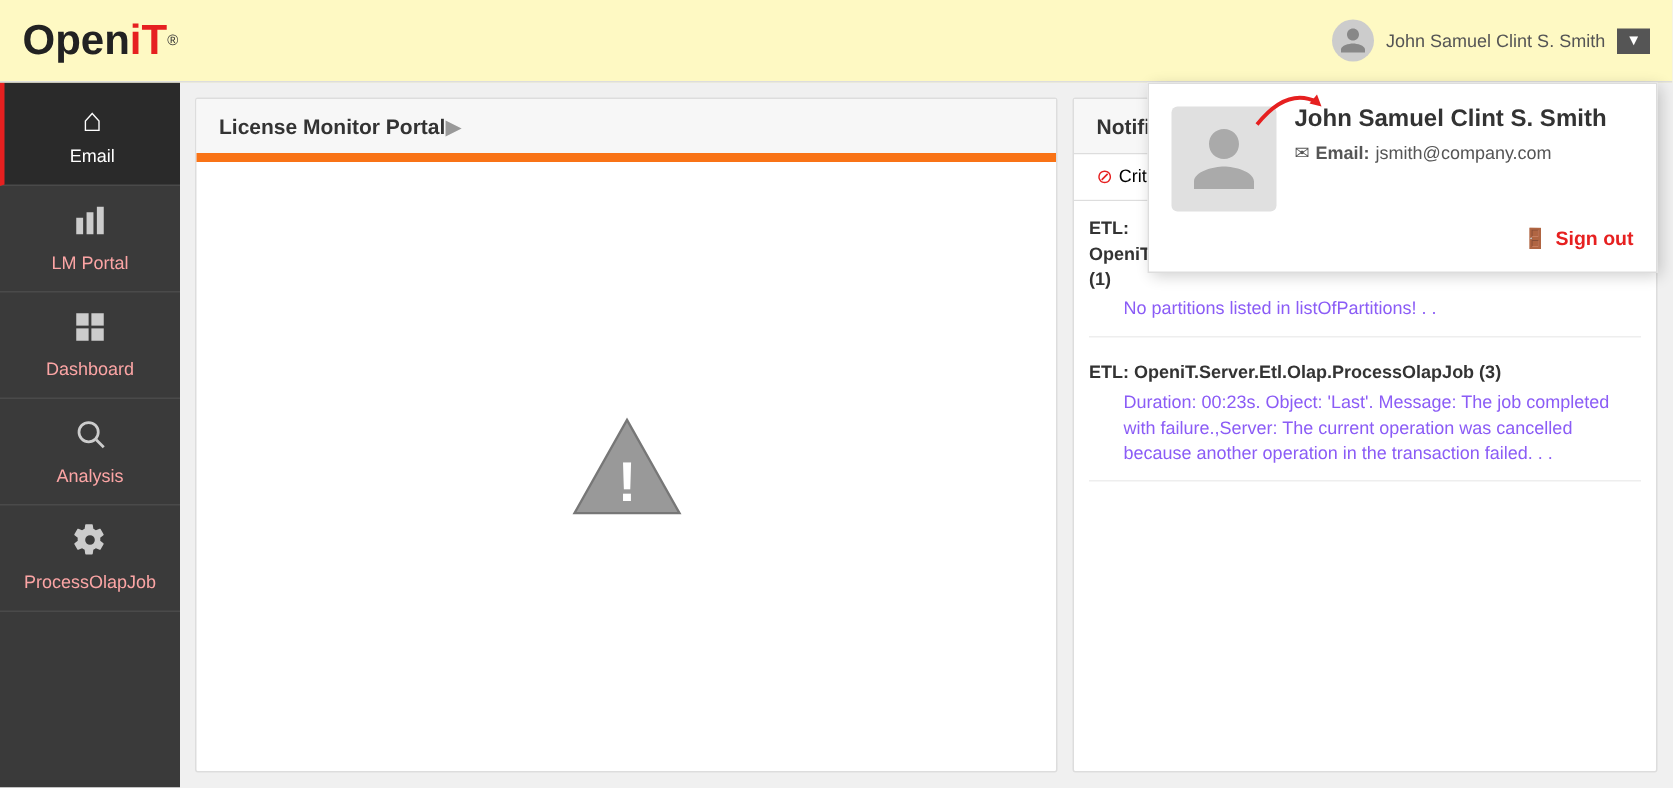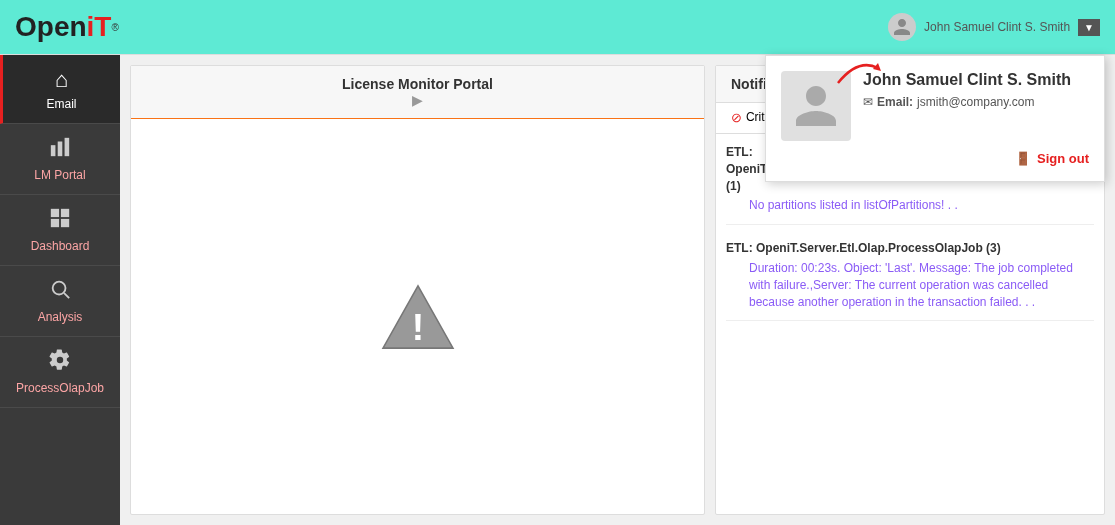--- a/index.html
+++ b/index.html
@@ -1,21 +1,21 @@
 <!DOCTYPE html>
 <html><head>
   <meta charset="utf-8">
   <style>
     * { box-sizing: border-box; margin: 0; padding: 0; }
     body { font-family: Arial, sans-serif; font-size: 13px; background: #f0f0f0; width: 1115px; height: 525px; overflow: hidden; }
 
     
     .header {
       height: 55px;
-      background: #5eead4;
+      background: #fef9c3;
       border-bottom: 1px solid #ddd;
       display: flex;
       align-items: center;
       justify-content: space-between;
       padding: 0 15px;
       position: relative;
       z-index: 10;
     }
     .logo {
       display: flex;
@@ -100,25 +100,23 @@
       flex: 1;
       background: #fff;
       border: 1px solid #ddd;
       border-radius: 2px;
       display: flex;
       flex-direction: column;
     }
     .panel-header {
       display: flex;
       align-items: center;
-      justify-content: space-between;
       padding: 10px 15px;
-      border-bottom: 1px solid #f97316;
+      border-bottom: 6px solid #f97316;
       background: #f7f7f7;
-      flex-direction: column;
     }
     .panel-title {
       font-size: 14px;
       font-weight: bold;
       color: #333;
     }
     .panel-arrow {
       color: #999;
       font-size: 14px;
     }

